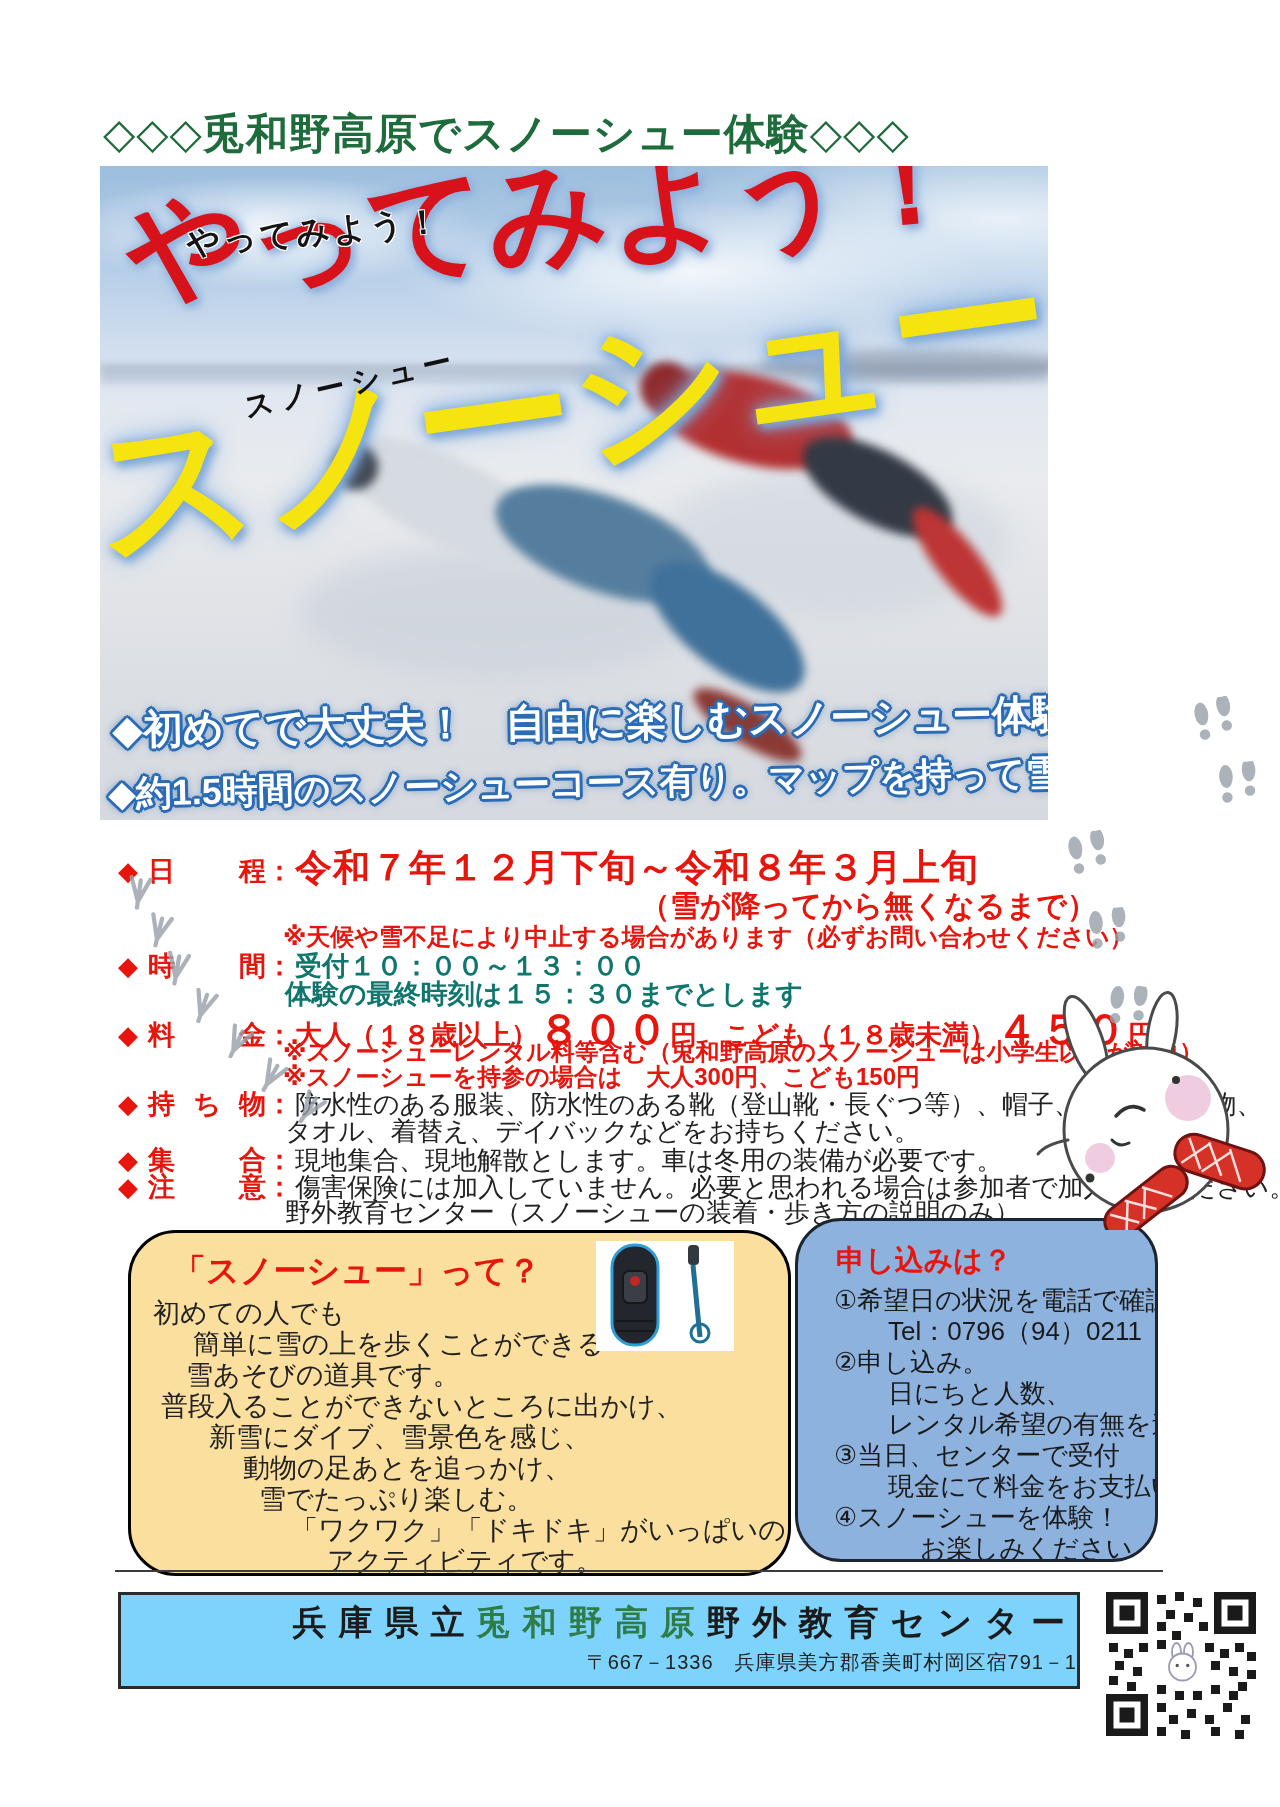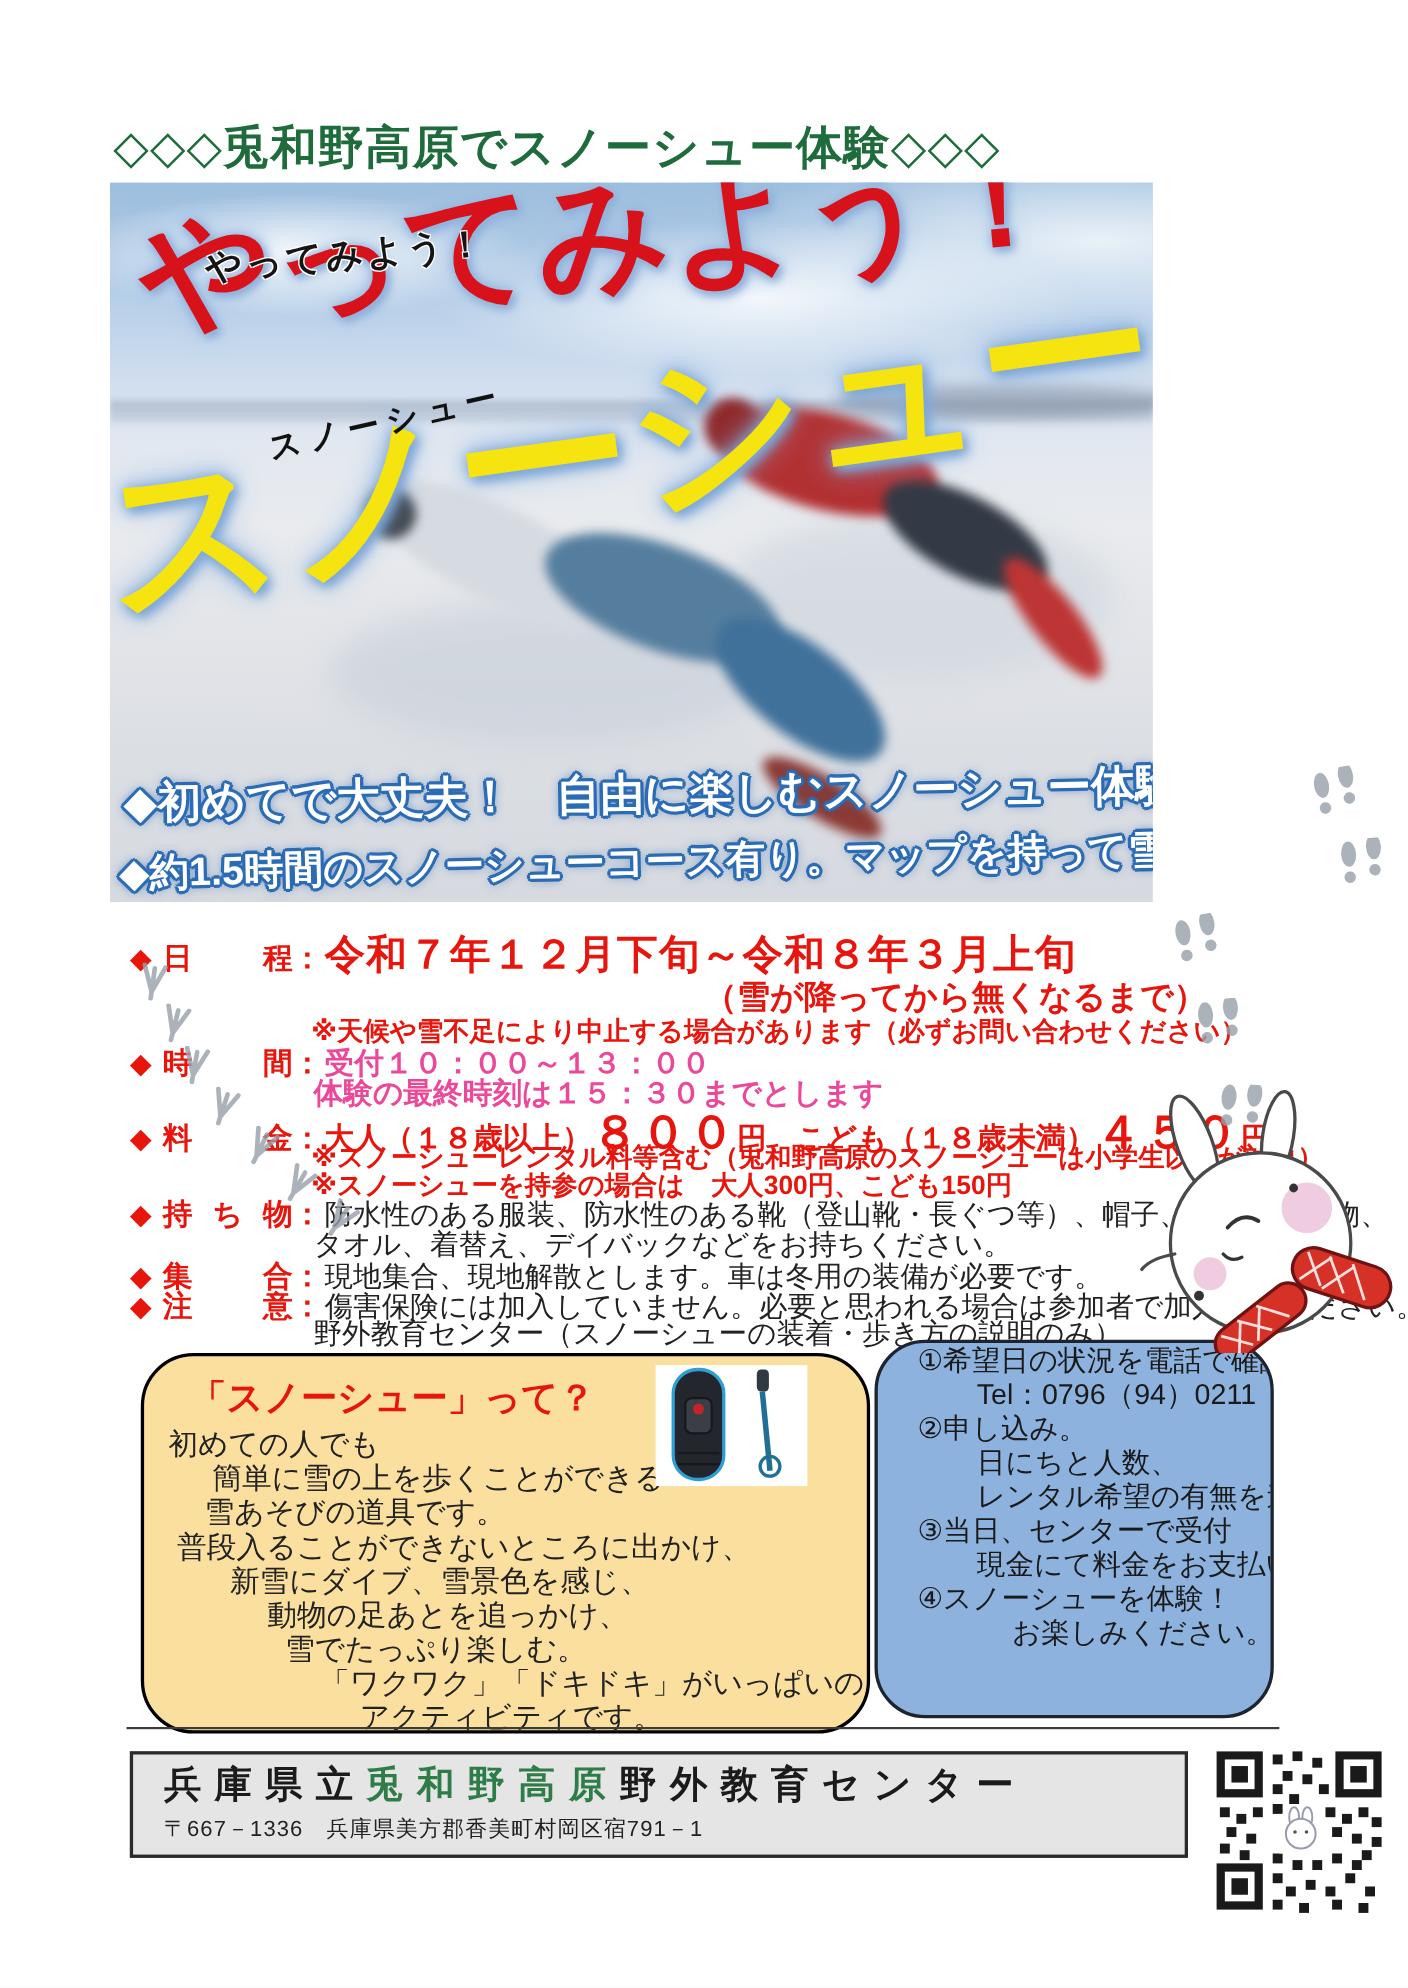--- a/index.html
+++ b/index.html
@@ -55,21 +55,21 @@
                   0 -3px 0 #2b6cb5,0 3px 0 #2b6cb5,-3px 0 0 #2b6cb5,3px 0 0 #2b6cb5,0 0 10px #2b6cb5;}
   .pb1{left:12px;top:528px;font-size:40px;transform:rotate(-1deg);}
   .pb2{left:8px;top:590px;font-size:36px;transform:rotate(-1.3deg);}
   
   .row{position:absolute;left:118px;display:flex;align-items:baseline;white-space:nowrap;}
   .row .bullet{font-size:26px;width:30px;color:#e8150d;font-weight:bold;}
   .row .label{display:inline-block;width:118px;font-size:27px;font-weight:bold;color:#e8150d;
               text-align:justify;text-align-last:justify;}
   .row .colon{font-size:27px;font-weight:bold;color:#e8150d;margin-right:2px;}
   .val-date{font-size:37px;font-weight:bold;color:#e8150d;letter-spacing:1px;}
-  .val-red{font-size:27px;font-weight:bold;color:#ec4899;}
+  .val-red{font-size:27px;font-weight:bold;color:#0f766e;}
   .val-blk{font-size:26px;color:#222;}
   .fee-txt{font-size:27px;font-weight:bold;color:#e8150d;}
   .fee-num{font-size:42px;font-weight:bold;color:#e8150d;letter-spacing:2px;}
   .cont{position:absolute;white-space:nowrap;}
   .n-red24{font-size:24px;font-weight:bold;color:#e8150d;}
   .n-red30{font-size:30px;font-weight:bold;color:#e8150d;}
   .n-blk26{font-size:26px;color:#222;}
   
   .track{position:absolute;opacity:.8;}
   
@@ -82,22 +82,22 @@
   .al7{margin-left:128px;} .al8{margin-left:160px;} .al9{margin-left:196px;}
   .product{position:absolute;left:465px;top:8px;width:138px;height:110px;background:#fff;}
   
   .apply-box{position:absolute;left:795px;top:1218px;width:357px;height:338px;background:#8db2dd;
              border:3px solid #1c2430;border-radius:46px;overflow:hidden;}
   .apply-box .bx-title{margin:20px 0 4px 38px;font-size:29px;font-weight:bold;color:#e8150d;}
   .apply-line{font-size:26px;color:#1a1a1a;line-height:31px;white-space:nowrap;}
   .ap1{margin-left:36px;} .ap2{margin-left:90px;} .ap3{margin-left:122px;}
   
   .divider{position:absolute;left:115px;top:1570px;width:1048px;height:2px;background:#3c3c3c;}
-  .footer-box{position:absolute;left:118px;top:1592px;width:962px;height:97px;background:#e5e5e5;
-              border:3px solid #2a2a2a;box-sizing:border-box;padding-left:28px;}
+  .footer-box{position:absolute;left:118px;top:1592px;width:962px;height:97px;background:#7dd3fc;
+              border:3px solid #2a2a2a;box-sizing:border-box;padding-left:28px;text-align:right;}
   .org-line{margin-top:5px;font-size:34px;font-weight:bold;letter-spacing:12px;color:#1b1b1b;white-space:nowrap;}
   .org-line .hl{color:#2e7d49;}
   .addr-line{margin-top:3px;font-size:20px;color:#222;letter-spacing:1px;white-space:nowrap;}
   .contact-line{margin-top:4px;font-size:19px;color:#222;display:flex;gap:24px;white-space:nowrap;}
   .qr{position:absolute;left:1102px;top:1592px;width:158px;height:150px;}
   .mascot{position:absolute;left:1028px;top:988px;width:250px;height:242px;z-index:3;}
 </style>
 </head>
 <body>
 
@@ -279,20 +279,21 @@
         <circle cx="39" cy="40" r="5" fill="#c22525"></circle>
         <path d="M20,80 h38 M20,90 h38" stroke="#15181c" stroke-width="2"></path>
         <rect x="92" y="4" width="11" height="20" rx="4" fill="#333941"></rect>
         <line x1="97" y1="24" x2="104" y2="96" stroke="#1f6f96" stroke-width="5"></line>
         <circle cx="104" cy="92" r="9" fill="none" stroke="#1f6f96" stroke-width="3"></circle>
       </svg>
     </div>
   </div>
 
   <div class="apply-box">
+    <div class="bx-title">申し込みは？</div>
     <div class="apply-line ap1">①希望日の状況を電話で確認。</div>
     <div class="apply-line ap2">Tel：0796（94）0211</div>
     <div class="apply-line ap1">②申し込み。</div>
     <div class="apply-line ap2">日にちと人数、</div>
     <div class="apply-line ap2">レンタル希望の有無を連絡。</div>
     <div class="apply-line ap1">③当日、センターで受付</div>
     <div class="apply-line ap2">現金にて料金をお支払い。</div>
     <div class="apply-line ap1">④スノーシューを体験！</div>
     <div class="apply-line ap3">お楽しみください。</div>
   </div>

